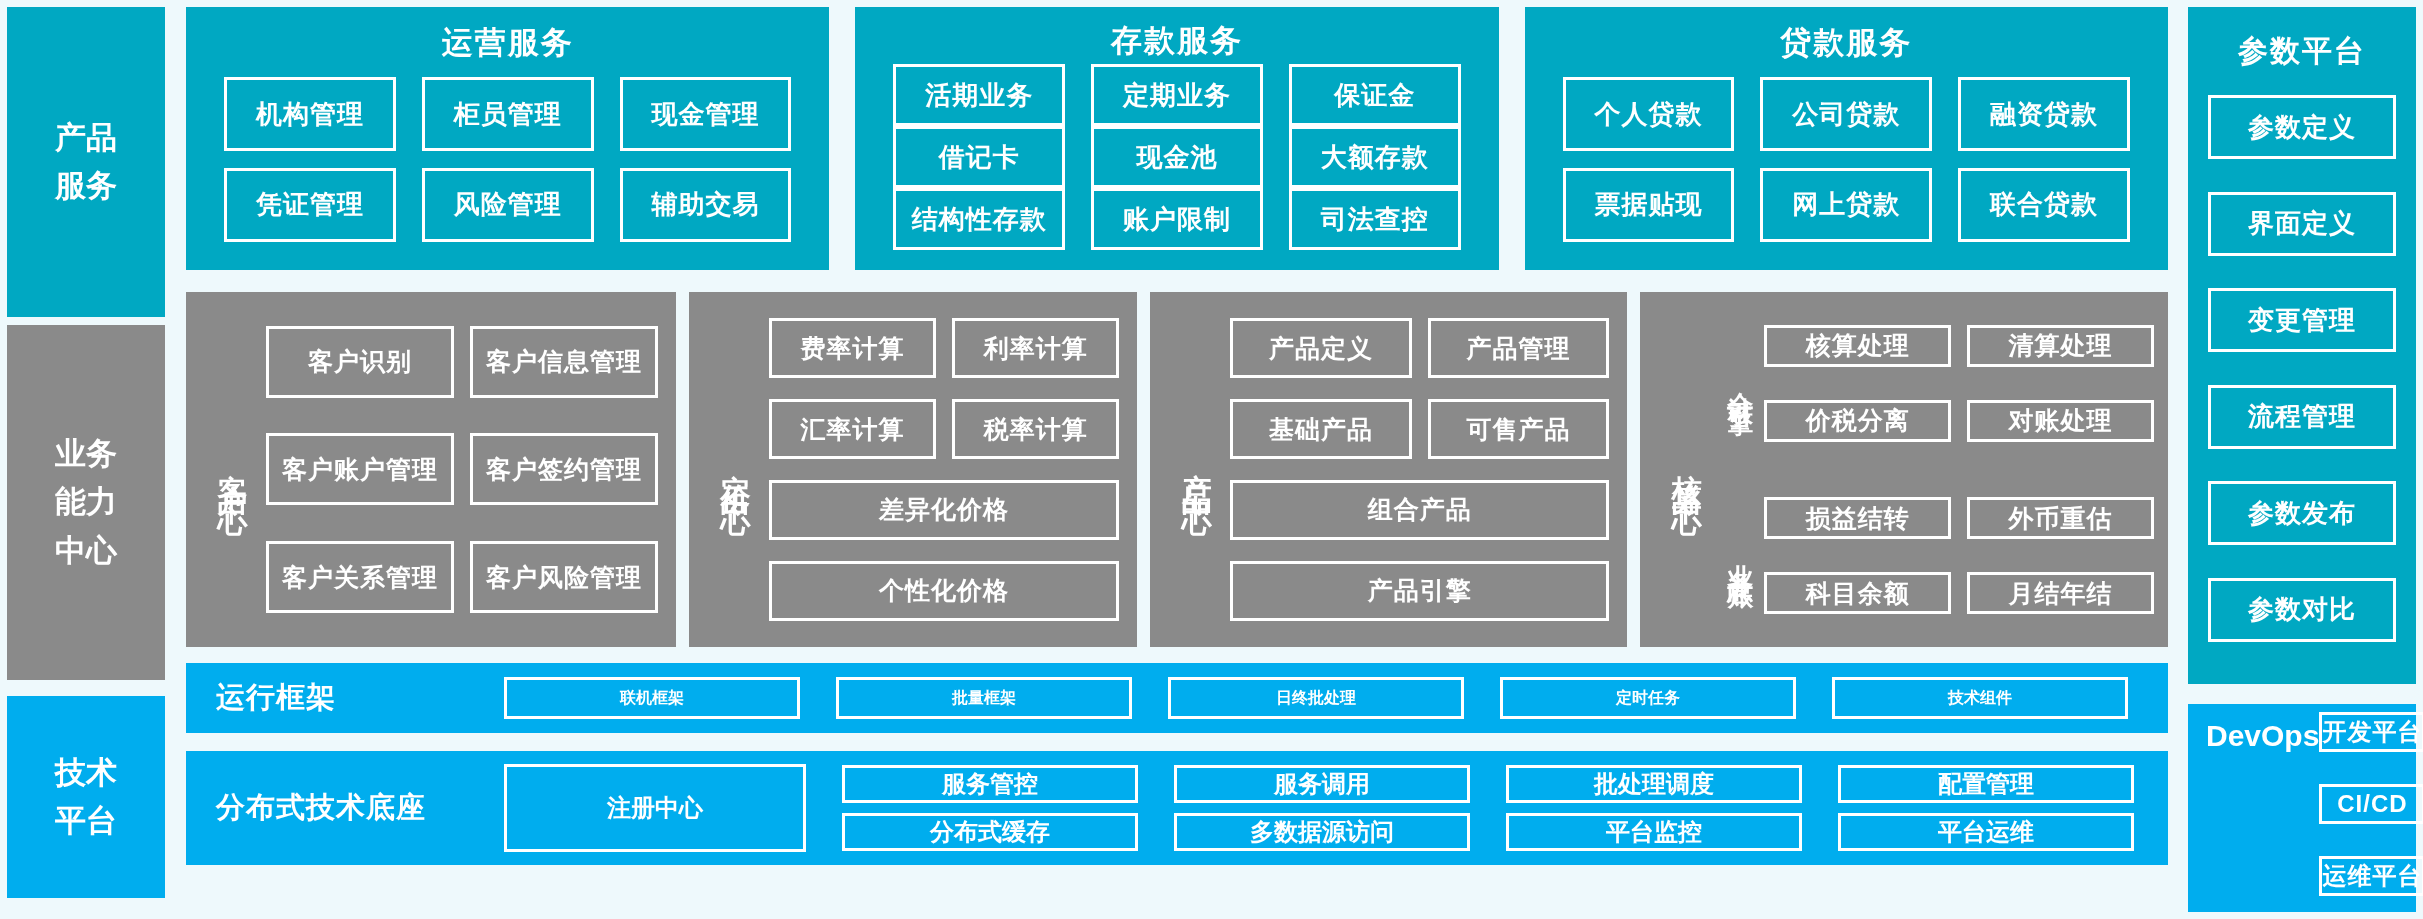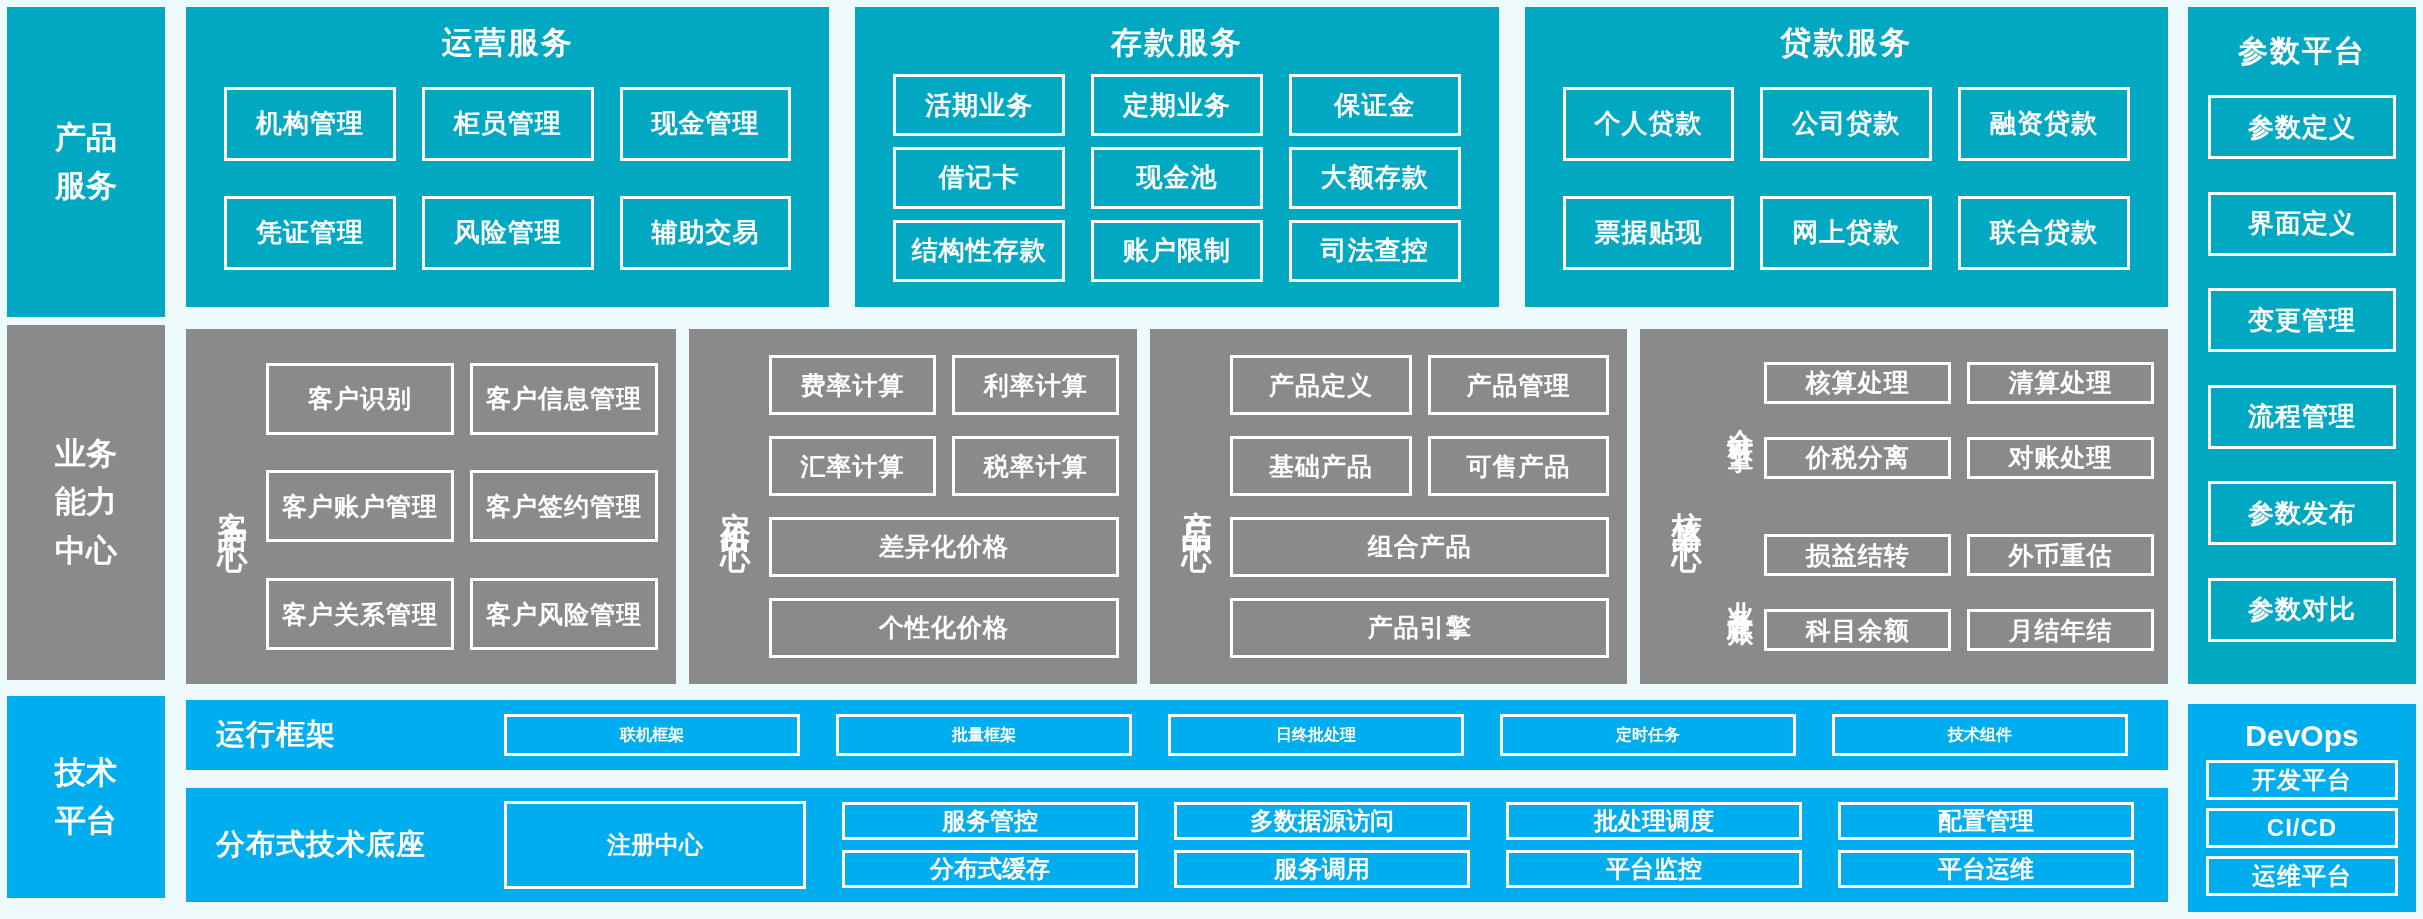--- a/index.html
+++ b/index.html
@@ -20,21 +20,21 @@
             font-weight:bold;font-size:31px;line-height:1.55;}
   .rail-blk .wrap2{display:inline-block;width:2em;}
   .rail-product{height:310px;background:var(--teal);}
   .rail-capability{height:355px;margin-top:8px;background:var(--gray);}
   .rail-tech{height:202px;margin-top:16px;background:var(--blue);}
 
   
   .main{flex:1;margin-left:21px;margin-right:20px;display:flex;flex-direction:column;min-width:0;}
 
   
-  .toprow{height:300px;display:flex;gap:26px;border-radius:17px;}
+  .toprow{height:263px;display:flex;gap:26px;border-radius:17px;}
   .svc{flex:1;background:var(--teal);display:flex;flex-direction:column;padding:10px 38px 20px 38px;}
   .svc-title{height:52px;display:flex;align-items:center;justify-content:center;
              font-size:31px;font-weight:bold;letter-spacing:2px;}
   .svc-grid{flex:1;display:grid;grid-template-columns:repeat(3,1fr);column-gap:26px;align-items:center;}
   .tile{border:3px solid var(--white);display:flex;align-items:center;justify-content:center;
         font-size:26px;font-weight:bold;width:100%;letter-spacing:1px;white-space:nowrap;}
   .tile-h74{height:74px;}
   .tile-h62{height:62px;}
 
   
@@ -73,21 +73,21 @@
   .mini-tile{height:38px;border:3px solid var(--white);display:flex;align-items:center;justify-content:center;
              font-size:24px;font-weight:bold;white-space:nowrap;}
 
   
   .rightcol{width:228px;flex:none;display:flex;flex-direction:column;}
   .param-panel{height:687px;background:var(--teal);display:flex;flex-direction:column;padding:16px 20px 26px 20px;}
   .panel-title{height:56px;display:flex;align-items:center;justify-content:center;
                font-size:30px;font-weight:bold;letter-spacing:2px;}
   .param-items{flex:1;display:flex;flex-direction:column;justify-content:space-around;}
   .param-items .tile{height:64px;}
-  .devops-panel{height:211px;margin-top:20px;background:var(--blue);display:flex;flex-direction:column;
+  .devops-panel{height:211px;margin-top:20px;background:var(--blue);display:flex;flex-direction:row;
                 padding:8px 18px 16px 18px;}
   .devops-title{height:48px;display:flex;align-items:center;justify-content:center;
                 font-size:30px;font-weight:bold;}
   .devops-items{flex:1;display:flex;flex-direction:column;justify-content:space-between;}
   .devops-items .tile{height:40px;border-width:3px;font-size:24px;}
 </style>
 </head>
 <body>
 
 <div class="canvas">
@@ -221,22 +221,22 @@
     </div>
 
     <div class="techrow2">
       <div class="bar-label">分布式技术底座</div>
       <div class="registry">注册中心</div>
       <div class="mini-col">
         <div class="mini-tile">服务管控</div>
         <div class="mini-tile">分布式缓存</div>
       </div>
       <div class="mini-col">
+        <div class="mini-tile">服务调用</div>
         <div class="mini-tile">多数据源访问</div>
-        <div class="mini-tile">服务调用</div>
       </div>
       <div class="mini-col">
         <div class="mini-tile">批处理调度</div>
         <div class="mini-tile">平台监控</div>
       </div>
       <div class="mini-col">
         <div class="mini-tile">配置管理</div>
         <div class="mini-tile">平台运维</div>
       </div>
     </div>

